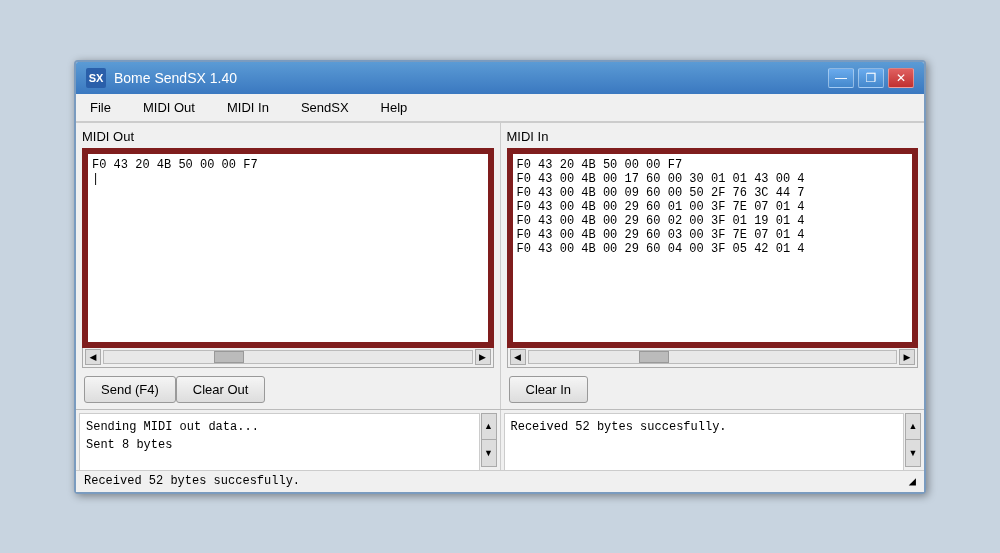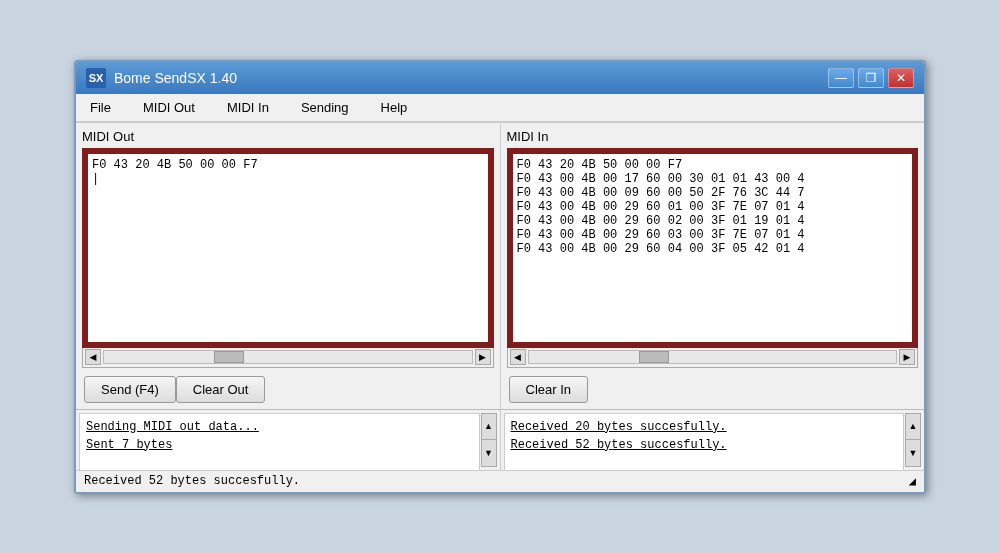--- a/index.html
+++ b/index.html
@@ -194,21 +194,20 @@
       font-family: 'Courier New', monospace;
       font-size: 12px;
       color: #000;
       line-height: 1.5;
       height: 100%;
       overflow: hidden;
       background: white;
       border: 1px solid #ccc;
       margin: 3px;
       margin-right: 20px;
-      text-decoration: underline;
     }
     .status-scroll-btns {
       position: absolute;
       right: 3px;
       top: 3px;
       bottom: 3px;
       width: 16px;
       display: flex;
       flex-direction: column;
       border: 1px solid #aaa;
@@ -252,21 +251,21 @@
       <button class="win-btn">—</button>
       <button class="win-btn">❐</button>
       <button class="win-btn close">✕</button>
     </div>
   </div>
 
   <div class="menubar">
     <div class="menu-item">File</div>
     <div class="menu-item">MIDI Out</div>
     <div class="menu-item">MIDI In</div>
-    <div class="menu-item">Sending</div>
+    <div class="menu-item">SendSX</div>
     <div class="menu-item">Help</div>
   </div>
 
   <div class="main-content">
 
     <div class="panel">
       <div class="panel-title">MIDI Out</div>
       <div class="text-area-wrapper">
         <textarea class="text-area" style="">F0 43 20 4B 50 00 00 F7
 |</textarea>
@@ -305,30 +304,29 @@
       <div class="buttons-row">
         <button class="btn">Clear In</button>
       </div>
     </div>
   </div>
 
   <div class="status-section">
     <div class="status-panel">
       <div class="status-text-area">
         <div>Sending MIDI out data...</div>
-        <div>Sent 7 bytes</div>
+        <div>Sent 8 bytes</div>
       </div>
       <div class="status-scroll-btns">
         <button class="status-scroll-btn">▲</button>
         <button class="status-scroll-btn">▼</button>
       </div>
     </div>
     <div class="status-panel">
       <div class="status-text-area">
-        <div>Received 20 bytes succesfully.</div>
         <div>Received 52 bytes succesfully.</div>
       </div>
       <div class="status-scroll-btns">
         <button class="status-scroll-btn">▲</button>
         <button class="status-scroll-btn">▼</button>
       </div>
     </div>
   </div>
 
   <div class="bottom-status">

